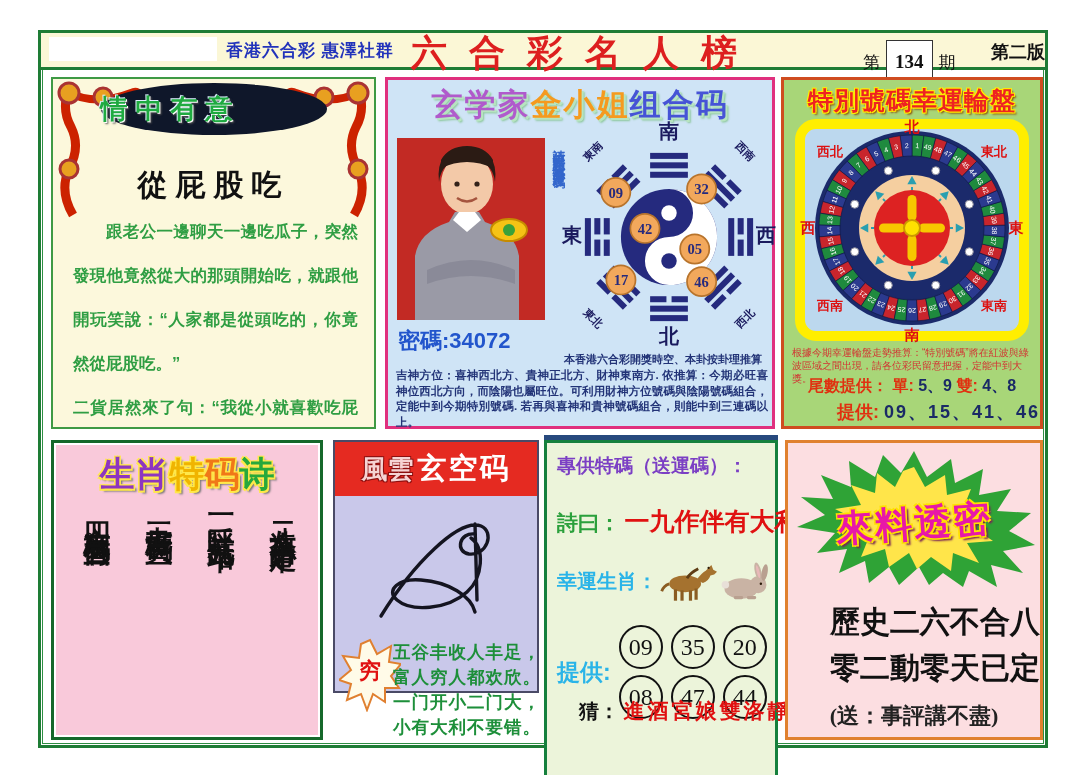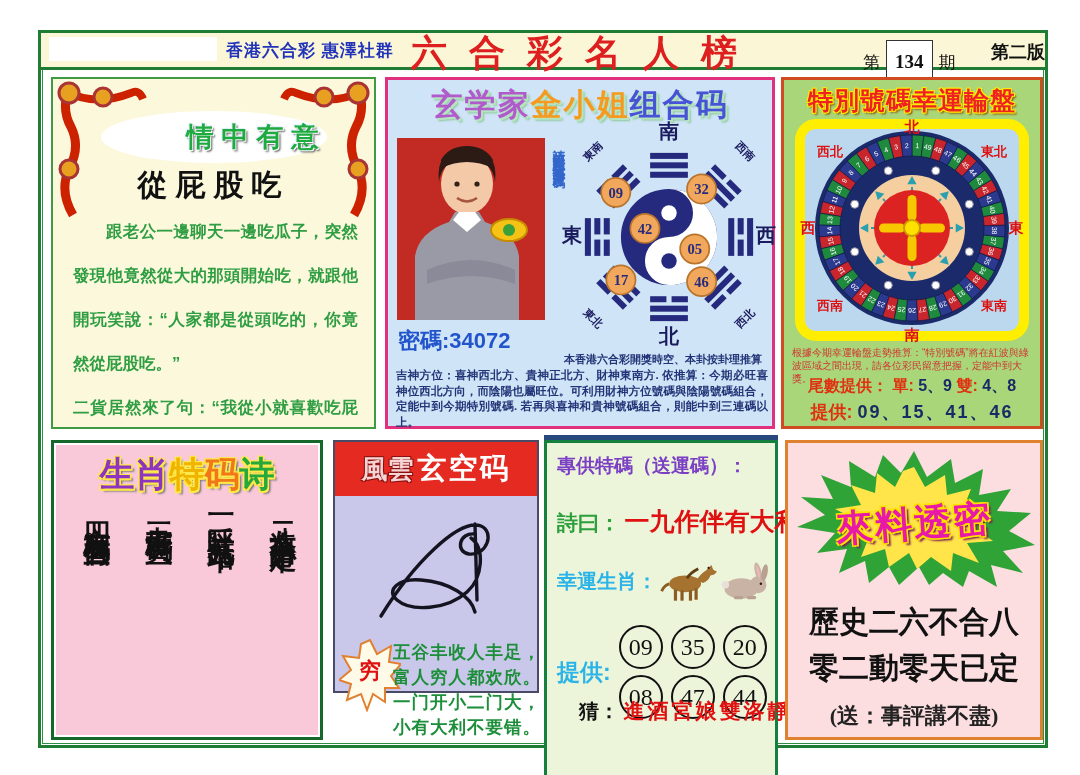--- a/index.html
+++ b/index.html
@@ -20,22 +20,22 @@
   .issue-box{display:inline-block;border:1px solid #333;background:#fff;padding:10px 8px;font-size:19px;font-weight:bold;}
   .hdr-edition{position:absolute;left:950px;top:7px;font-size:18px;font-weight:bold;color:#111;font-family:"Liberation Serif",serif;}
 
   .box{position:absolute;box-sizing:border-box;}
 
   
   .box-story{left:10px;top:44px;width:325px;height:352px;background:#fcf8dc;border:2px solid #3f9a44;}
   .ribbon{position:absolute;top:2px;width:92px;height:150px;}
   .ribbon.r-left{left:2px;}
   .ribbon.r-right{right:2px;transform:scaleX(-1);}
-  .story-oval{position:absolute;left:50%;top:32px;transform:translateX(-50%);width:226px;height:52px;
-              background:#ffffff;border-radius:50%;display:flex;align-items:center;justify-content:flex-end;}
+  .story-oval{position:absolute;left:50%;top:4px;transform:translateX(-50%);width:226px;height:52px;
+              background:#0f172a;border-radius:50%;display:flex;align-items:center;justify-content:flex-start;}
   .story-oval span{color:#1faa40;font-size:27px;font-weight:bold;letter-spacing:8px;
               text-shadow:1px 1px 0 #fff,-1px -1px 0 #dfeeff,2px 2px 2px #555;}
   .story-title{position:absolute;left:0;top:86px;width:100%;text-align:center;color:#111;
               font-family:"Liberation Serif",serif;font-weight:bold;font-size:30px;letter-spacing:8px;}
   .story-body{position:absolute;left:20px;top:130px;width:285px;color:#2f9e43;font-size:16.5px;
               font-weight:bold;line-height:44px;text-align:justify;}
   .story-body p{margin:0;}
   .story-body p.first{text-indent:2em;}
 
   
@@ -64,21 +64,21 @@
   
   .box-wheel{left:740px;top:44px;width:262px;height:352px;background:#a8d678;border:3px solid #cf4c20;}
   .wheel-title{position:absolute;left:0;top:4px;width:100%;text-align:center;color:#ee2222;font-weight:bold;
                font-size:25px;letter-spacing:1px;white-space:nowrap;
                text-shadow:1px 1px 0 #ffee00,-1px -1px 0 #ffee00,1px -1px 0 #ffee00,-1px 1px 0 #ffee00,2px 2px 2px #884400;}
   .wheel-wrap{position:absolute;left:50%;top:36px;transform:translateX(-50%);width:240px;height:228px;}
   .wheel-note{position:absolute;left:8px;top:266px;width:240px;color:#d23333;font-size:10px;line-height:13px;}
   .tails-line{position:absolute;left:0;top:296px;width:100%;text-align:center;font-weight:bold;font-size:16px;white-space:nowrap;}
   .tails-line .lbl{color:#e03010;}
   .tails-line .val{color:#1a2a66;}
-  .provide-line{position:absolute;left:0;top:320px;width:100%;text-align:center;font-weight:bold;font-size:18px;}
+  .provide-line{position:absolute;left:0;top:320px;width:100%;text-align:right;font-weight:bold;font-size:18px;}
   .provide-line .lbl{color:#e03010;}
   .provide-line .val{color:#1a2a66;letter-spacing:2px;}
 
   
   .box-poem{left:10px;top:407px;width:272px;height:300px;background:#f9c9da;border:3px solid #15682a;box-shadow:inset 0 0 0 2px #fff;}
   .poem-title{position:absolute;left:0;top:8px;width:100%;text-align:center;font-weight:bold;font-size:35px;white-space:nowrap;}
   .poem-title span{text-shadow:1.5px 1.5px 0 #ffe84a,-1.5px -1.5px 0 #ffe84a,1.5px -1.5px 0 #ffe84a,-1.5px 1.5px 0 #ffe84a,3px 3px 2px #777;}
   .poem-title span:nth-child(1),.poem-title span:nth-child(2){color:#8d35c0;}
   .poem-title span:nth-child(3){color:#f0b400;}
   .poem-title span:nth-child(4){color:#f07818;}
@@ -117,21 +117,21 @@
   .sp-guess{position:absolute;left:10px;top:254px;white-space:nowrap;margin-left:22px;}
   .sp-guess .lbl{color:#111;font-weight:bold;font-size:20px;}
   .sp-guess .val{color:#e01111;font-weight:bold;font-size:21px;letter-spacing:3px;}
 
   
   .box-leak{left:744px;top:407px;width:258px;height:300px;background:#fcdee1;border:3px solid #e0812f;}
   .leak-burst{position:absolute;left:50%;top:6px;transform:translateX(-50%);width:246px;height:138px;}
   .leak-burst-title{position:absolute;left:50%;top:56px;transform:translate(-50%,-0%) rotate(-4deg);
        color:#e818a8;font-weight:bold;font-size:37px;white-space:nowrap;letter-spacing:2px;
        text-shadow:1.5px 1.5px 0 #ffe100,-1.5px -1.5px 0 #ffe100,1.5px -1.5px 0 #ffe100,-1.5px 1.5px 0 #ffe100,3px 3px 2px #772255;}
-  .leak-lines{position:absolute;left:0;top:156px;width:100%;text-align:center;color:#111;
+  .leak-lines{position:absolute;left:0;top:156px;width:100%;text-align:right;color:#111;
        font-family:"Liberation Serif",serif;font-weight:bold;font-size:30px;line-height:46px;white-space:nowrap;}
   .leak-gift{position:absolute;left:0;top:258px;width:100%;text-align:center;color:#222;
        font-family:"Liberation Serif",serif;font-weight:bold;font-size:22px;}
 </style>
 </head>
 <body>
 
 <div class="frame">
   <div class="frame-inner"></div>
 

